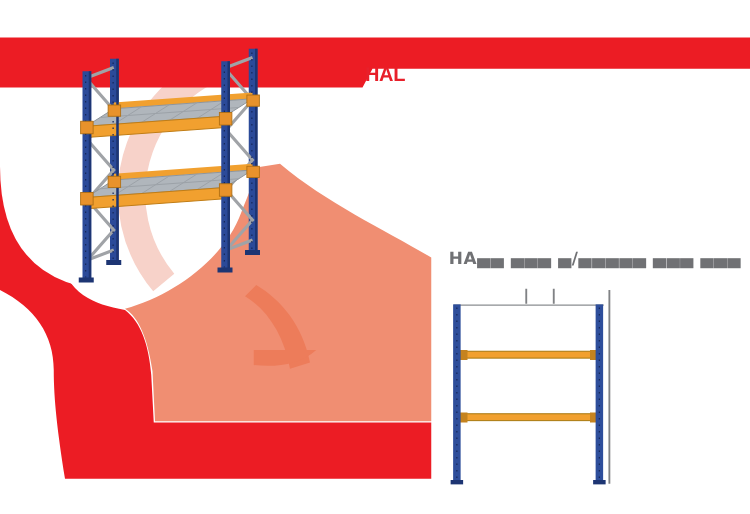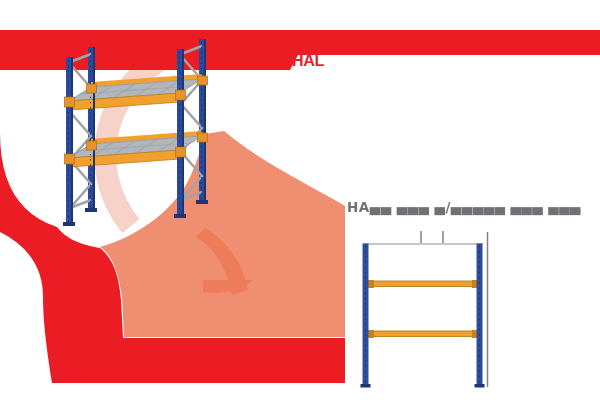--- a/index.html
+++ b/index.html
@@ -1,21 +1,21 @@
 <!DOCTYPE html>
 <html><head>
 <meta charset="utf-8">
 <style>
   html,body{margin:0;padding:0;background:#fff;}
   .canvas{position:relative;width:600px;height:411px;background:#ffffff;overflow:hidden;
           font-family:"Liberation Sans",sans-serif;}
   .art{position:absolute;left:0;top:0;}
   .heading{position:absolute;margin:0;white-space:nowrap;text-align:center;}
   .title{left:292px;top:52px;font-size:16px;font-weight:bold;letter-spacing:-0.3px;}
-  .drawing-label{left:347px;top:199px;font-size:13.5px;font-weight:bold;
+  .drawing-label{left:359px;top:199px;font-size:13.5px;font-weight:bold;
                  font-family:"DejaVu Sans","Liberation Sans",sans-serif;letter-spacing:0.5px;}
 </style>
 </head>
 <body>
 
 <div class="canvas">
 
   <svg class="art" width="600" height="411" viewBox="0 0 600 411">
 
     <path fill="#ec1c24" d="M0,95 L43,95 L43,175

